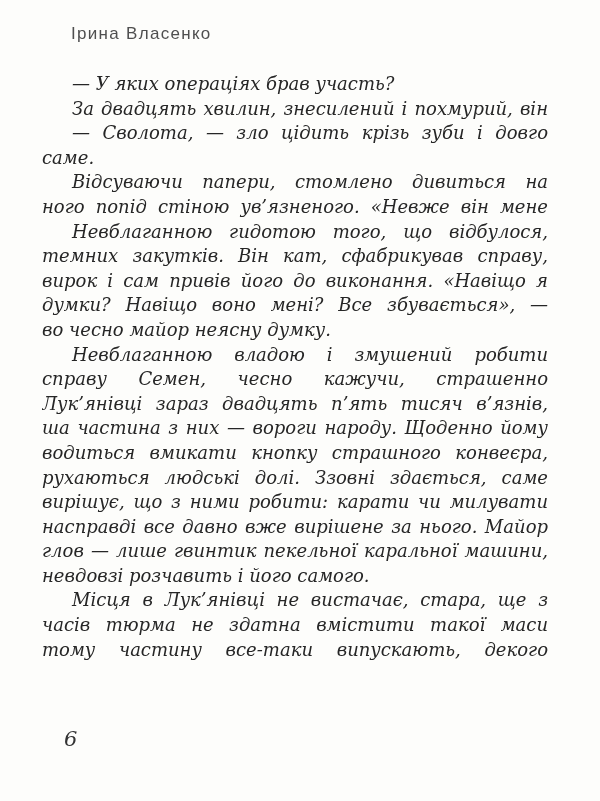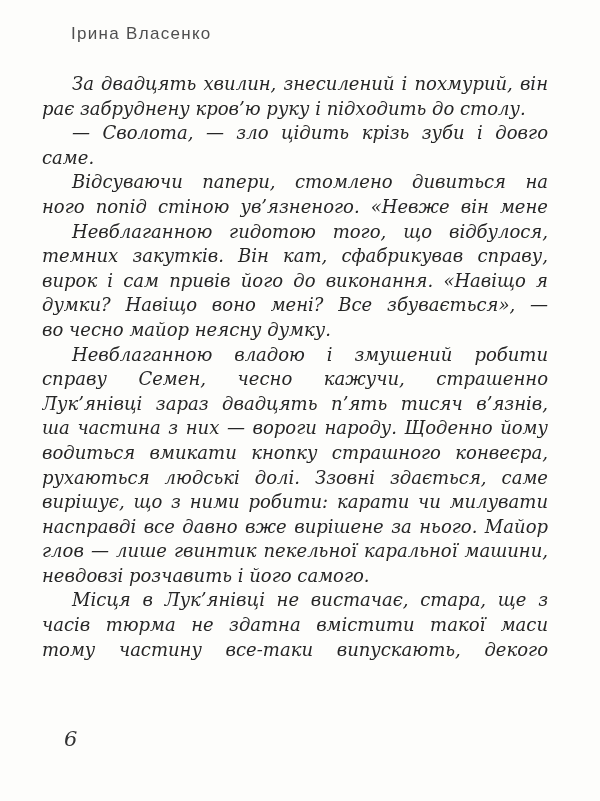--- a/index.html
+++ b/index.html
@@ -62,22 +62,24 @@
   }
 </style>
 </head>
 <body>
 
 <div class="page">
   <div class="running-header">Ірина Власенко</div>
 
   <div class="body-text">
       <div class="paragraph">
+        <div class="line first">— У яких операціях брав участь?</div>
+      </div>
+      <div class="paragraph">
         <div class="line first justify">За двадцять хвилин, знесилений і похмурий, він вити-</div>
-        <div class="line">рає забруднену кров’ю руку і підходить до столу.</div>
       </div>
       <div class="paragraph">
         <div class="line first justify">— Сволота, — зло цідить крізь зуби і довго щось</div>
         <div class="line">саме.</div>
       </div>
       <div class="paragraph">
         <div class="line first justify">Відсуваючи папери, стомлено дивиться на залише-</div>
         <div class="line justify">ного попід стіною ув’язненого. «Невже він мене так і не</div>
       </div>
       <div class="paragraph">

